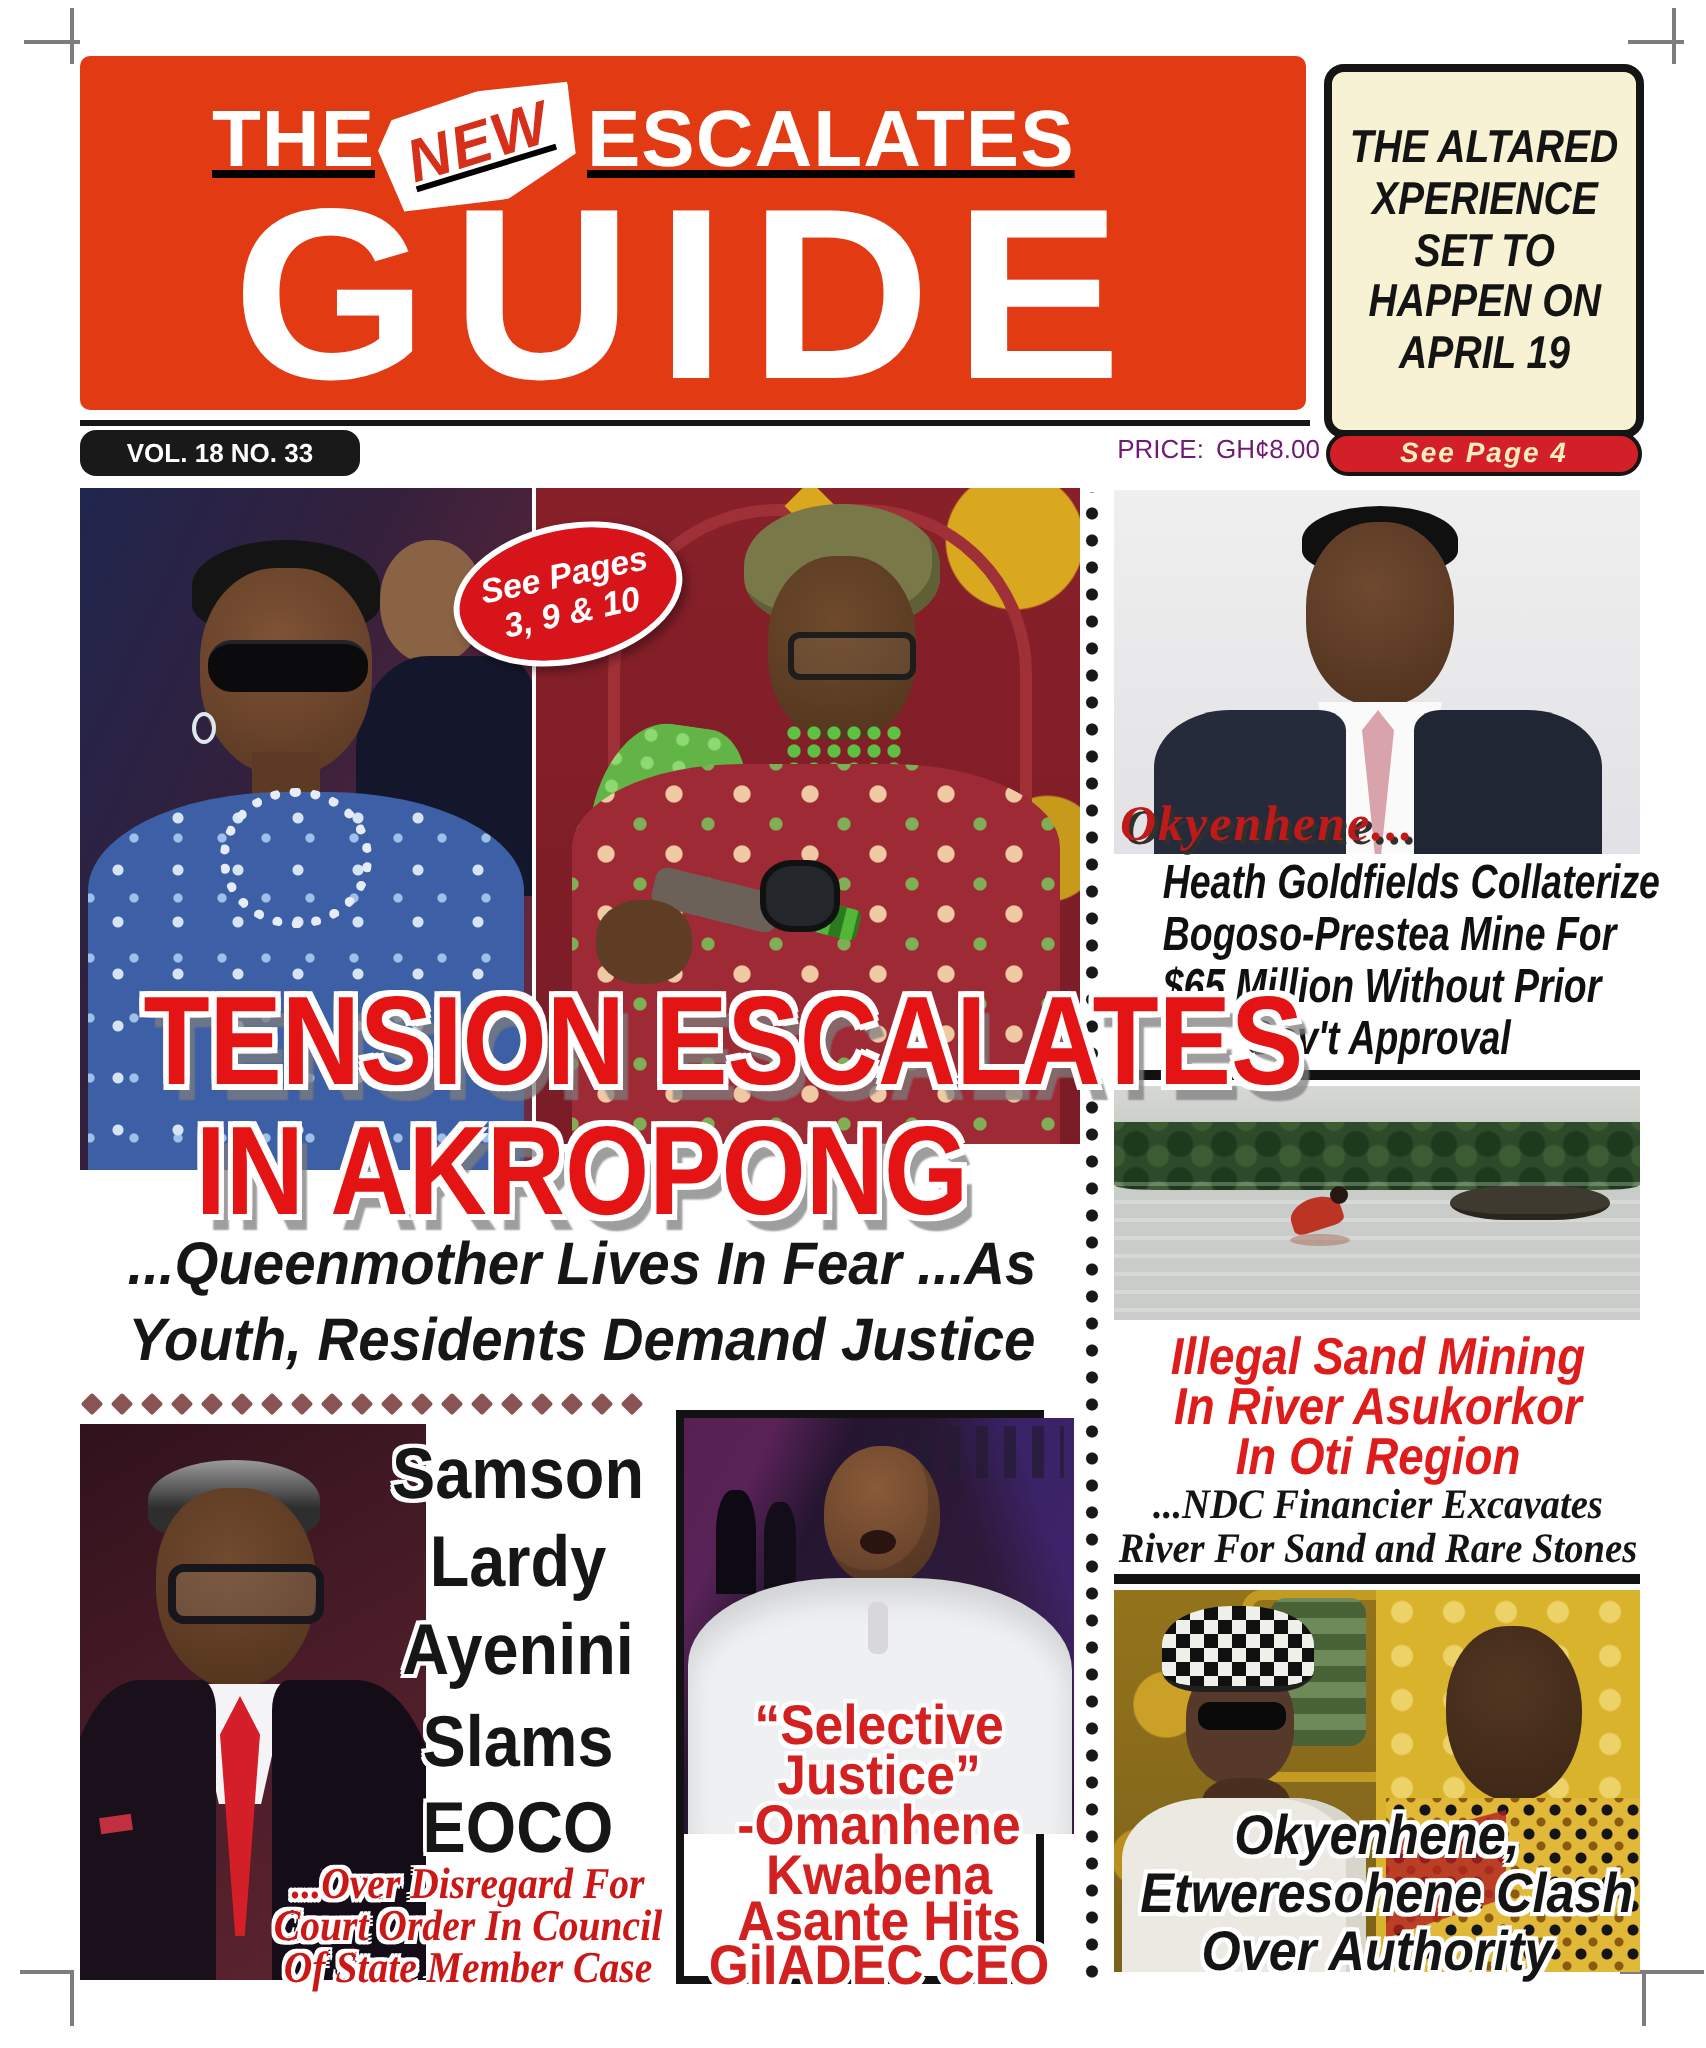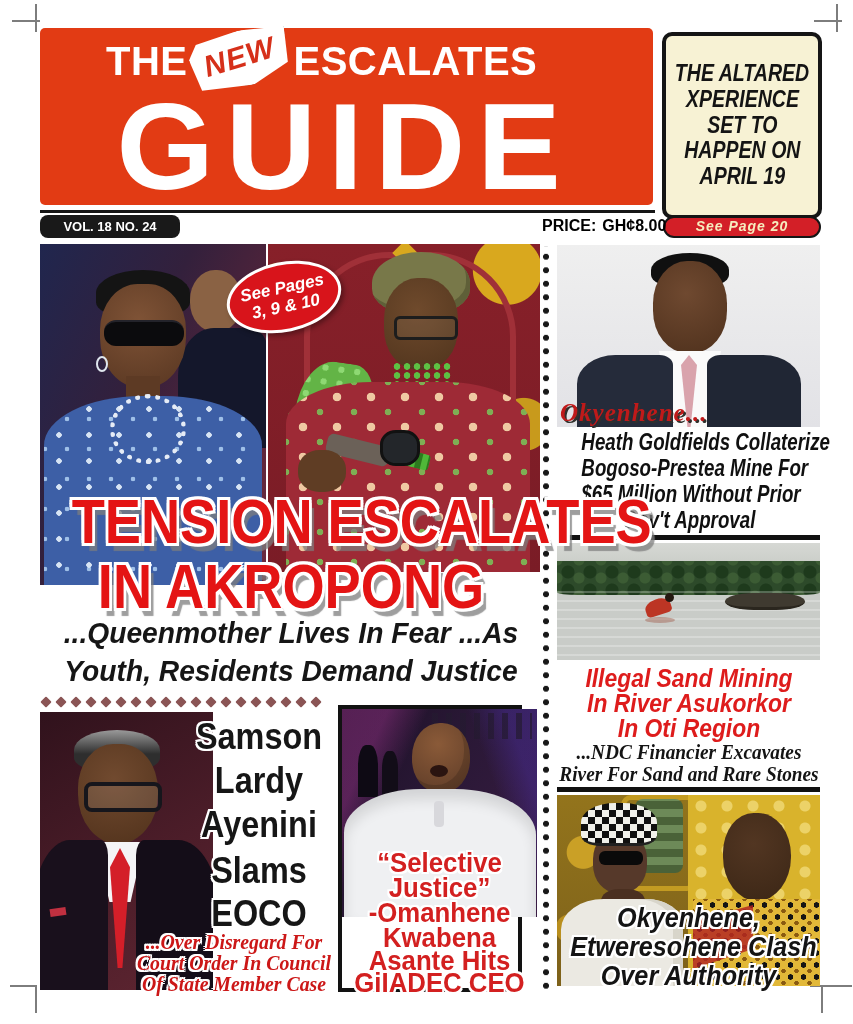--- a/index.html
+++ b/index.html
@@ -4,21 +4,21 @@
 <style>
   html,body{margin:0;padding:0;background:#fff;}
   .page{position:relative;width:853px;height:1024px;background:#fff;overflow:hidden;
         font-family:"Liberation Sans",sans-serif;}
 
   
   .crop{position:absolute;background:#7d7d7d;}
 
   
   .masthead{position:absolute;left:40px;top:28px;width:613px;height:177px;background:#e23b14;border-radius:5px;}
-  .mast-line{position:absolute;left:66px;top:8px;height:50px;display:flex;align-items:center;}
+  .mast-line{position:absolute;left:66px;top:20px;height:50px;display:flex;align-items:flex-start;text-decoration:underline;}
   .mast-the,.mast-crusading{color:#fff;font-size:40px;font-weight:bold;letter-spacing:.5px;}
   .flag{position:relative;width:100px;height:56px;margin:0 4px 0 2px;top:-2px;background:#fff;
         transform:rotate(-13deg);
         clip-path:polygon(0% 32%,10% 8%,55% 0%,100% 10%,96% 74%,58% 100%,6% 90%);
         box-shadow:3px 3px 3px rgba(0,0,0,.35);}
   .flag-text{display:block;text-align:center;line-height:52px;color:#d6301a;
              font-style:italic;font-weight:bold;font-size:30px;transform:rotate(-4deg);letter-spacing:1px;}
   .mast-guide{position:absolute;left:0;right:4px;top:58px;text-align:center;color:#fff;
               font-size:116px;font-weight:bold;line-height:1;letter-spacing:11px;
               transform:scaleX(1.08) scaleY(1.05);transform-origin:center top;}
@@ -32,22 +32,22 @@
   .see-pill{position:absolute;left:663px;top:216px;width:158px;height:22px;background:#d31f27;
             border:2px solid #151515;border-radius:12px;box-sizing:border-box;color:#f6edbe;
             font-style:italic;font-weight:bold;font-size:14px;text-align:center;line-height:17px;letter-spacing:1px;}
 
   
   .rule-top{position:absolute;left:40px;top:210px;width:615px;height:3px;background:#161616;}
   .vol-badge{position:absolute;left:40px;top:215px;width:140px;height:23px;background:#191919;border-radius:8px;
              color:#fff;font-weight:bold;font-size:13px;text-align:center;line-height:23px;}
   .date-badge{position:absolute;left:216px;top:214px;width:270px;height:24px;background:#191919;border-radius:9px;
               color:#fff;font-weight:bold;font-size:15px;text-align:center;line-height:24px;letter-spacing:.5px;}
-  .price{position:absolute;left:536px;top:217px;width:124px;text-align:right;font-weight:bold;
-         font-size:16px;color:#000000;white-space:nowrap;}
+  .price{position:absolute;left:536px;top:217px;width:124px;text-align:right;font-weight:normal;
+         font-size:13px;color:#701a75;white-space:nowrap;}
   .price span{margin-left:6px;}
 
   
   .ph{position:absolute;overflow:hidden;}
   .ph .s{position:absolute;}
 
   
   .photo-shades{left:40px;top:244px;width:226px;height:341px;
     background:linear-gradient(115deg,#20264e 0%,#33203c 40%,#56243a 70%,#6e2b40 100%);}
   .photo-queen{left:268px;top:244px;width:272px;height:328px;
@@ -147,24 +147,24 @@
     <div class="mast-guide">GUIDE</div>
   </header>
 
   <aside class="promo">
     <div class="promo-line">THE ALTARED</div>
     <div class="promo-line">XPERIENCE</div>
     <div class="promo-line">SET TO</div>
     <div class="promo-line">HAPPEN ON</div>
     <div class="promo-line">APRIL 19</div>
   </aside>
-  <div class="see-pill">See Page 20</div>
+  <div class="see-pill">See Page 4</div>
 
   <div class="rule-top"></div>
-  <div class="vol-badge">VOL. 18 NO. 24</div>
+  <div class="vol-badge">VOL. 18 NO. 33</div>
   <div class="price"><span>PRICE:</span><span>GH¢8.00</span></div>
 
   <div class="ph photo-shades">
     <div class="s" style="left:150px;top:26px;width:52px;height:62px;background:#8a6244;border-radius:48%;"></div>
     <div class="s" style="left:138px;top:84px;width:90px;height:120px;background:#14172b;border-radius:40% 20% 0 0;"></div>
     <div class="s" style="left:56px;top:26px;width:94px;height:46px;background:#141414;border-radius:50% 50% 30% 30%;"></div>
     <div class="s" style="left:60px;top:40px;width:86px;height:104px;background:radial-gradient(circle at 45% 35%,#7f5336,#5d3a24 85%);border-radius:44% 44% 48% 48%;"></div>
     <div class="s" style="left:64px;top:76px;width:80px;height:24px;background:#0b0b0d;border-radius:12px;border-top:2px solid #23232a;"></div>
     <div class="s" style="left:56px;top:112px;width:8px;height:12px;border:2px solid #dfe6ee;border-radius:50%;"></div>
     <div class="s" style="left:86px;top:132px;width:34px;height:30px;background:#5d3a24;"></div>

